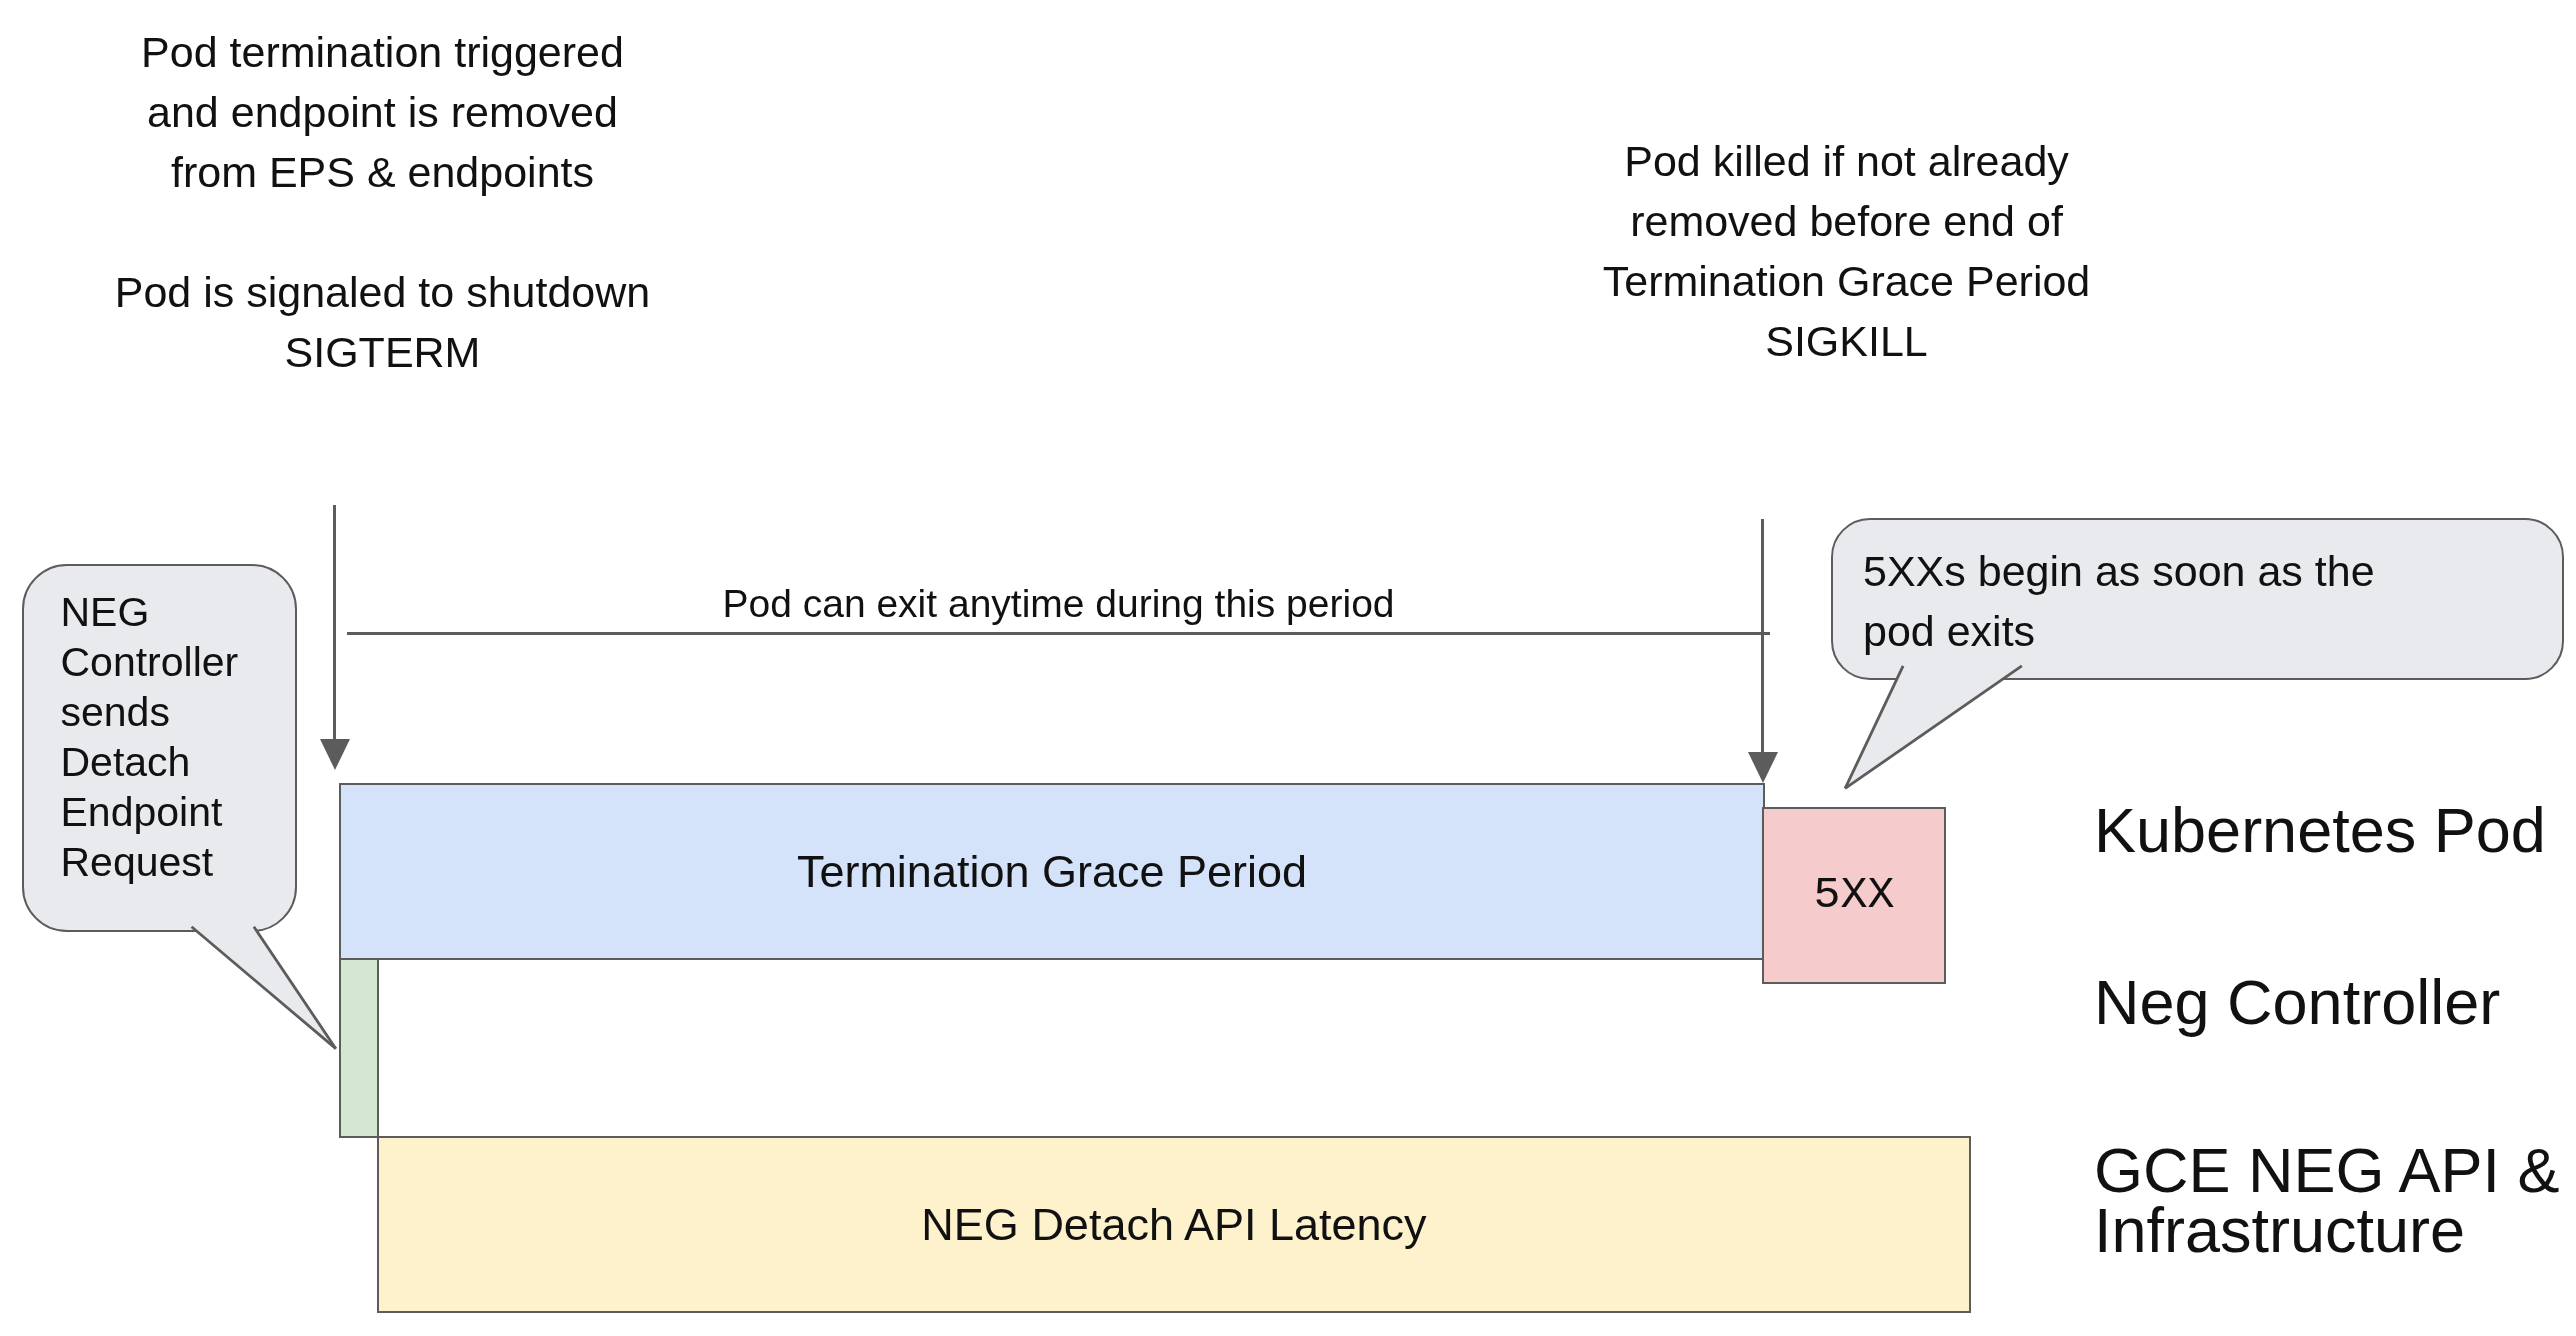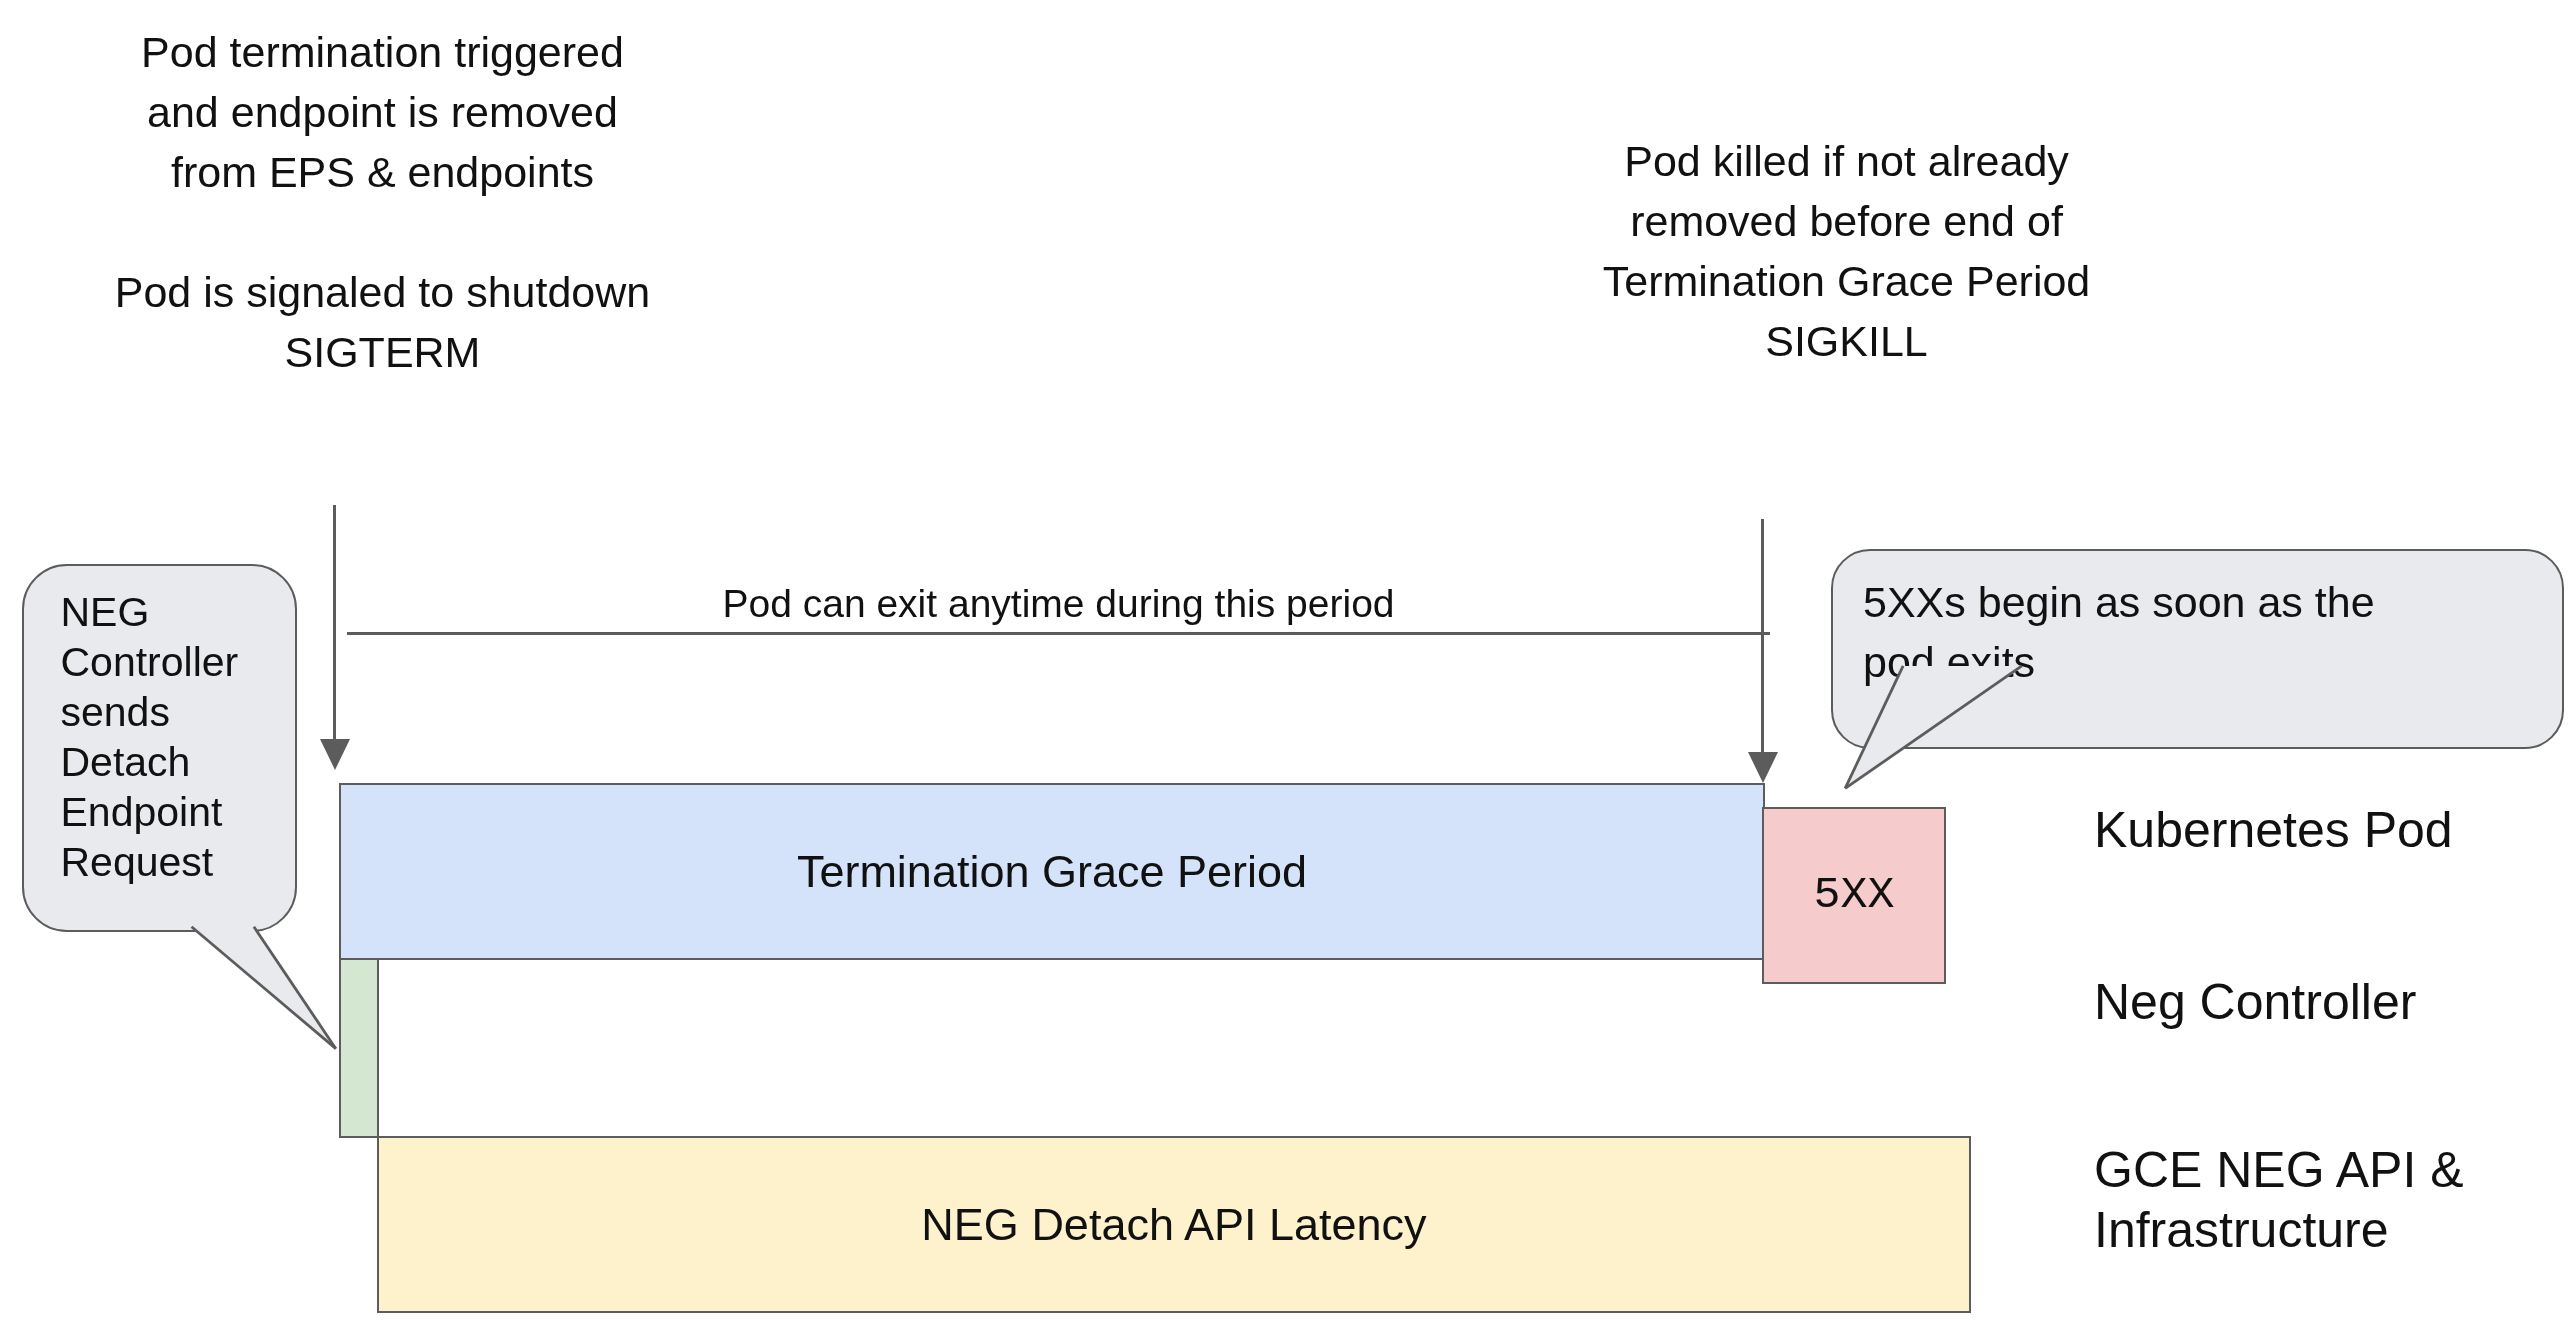--- a/index.html
+++ b/index.html
@@ -20,32 +20,32 @@
 
   .vline{position:absolute; width:2.8px; background:var(--line);}
   .vline-left{left:333px; top:505px; height:238px;}
   .vline-right{left:1761px; top:519px; height:236px;}
   .arrowhead{position:absolute; width:0; height:0; border-left:15px solid transparent; border-right:15px solid transparent; border-top:31px solid var(--line);}
   .ah-left{left:320px; top:739px;}
   .ah-right{left:1748px; top:752px;}
 
   .bubble{position:absolute; background:var(--bubble); border:2.8px solid var(--line); white-space:pre-line;}
   .bubble-left{left:21.5px; top:564px; width:275px; height:368px; border-radius:45px; padding:21px 13px 0 37px; font-size:41px; line-height:50px;}
-  .bubble-right{left:1831px; top:518px; width:733px; height:200px; border-radius:39px; padding:20.5px 18.7px 0 30px; font-size:43px; line-height:60px;margin-top:31px;}
+  .bubble-right{left:1831px; top:518px; width:733px; height:162px; border-radius:39px; padding:20.5px 18.7px 0 30px; font-size:43px; line-height:60px;}
   .tail{position:absolute;}
   .tail-left{left:182px; top:923px;}
   .tail-right{left:1833px; top:664px;}
 
   .bar{position:absolute; border:2.8px solid var(--line); display:flex; align-items:center; justify-content:center; font-size:45px;}
   .bar-blue{left:339px; top:783px; width:1426px; height:177px; background:var(--bar-blue);}
   .bar-pink{left:1762px; top:807px; width:184px; height:177px; background:var(--bar-pink);font-family:Liberation Mono, monospace;}
   .bar-green{left:339px; top:958px; width:40px; height:180px; background:var(--bar-green);}
   .bar-yellow{left:377px; top:1136px; width:1594px; height:177px; background:var(--bar-yellow);text-align:center;}
 
-  .lane{position:absolute; left:2094px; font-size:50px; line-height:60px; white-space:pre-line;}
+  .lane{position:absolute; left:2094px; font-size:63px; line-height:60px; white-space:pre-line;}
   .lane-1{top:800px;}
   .lane-2{top:972px;}
   .lane-3{top:1140px;}
 </style>
 </head>
 <body>
 
 <div class="canvas">
 
   <div class="note note-tl">Pod termination triggered

